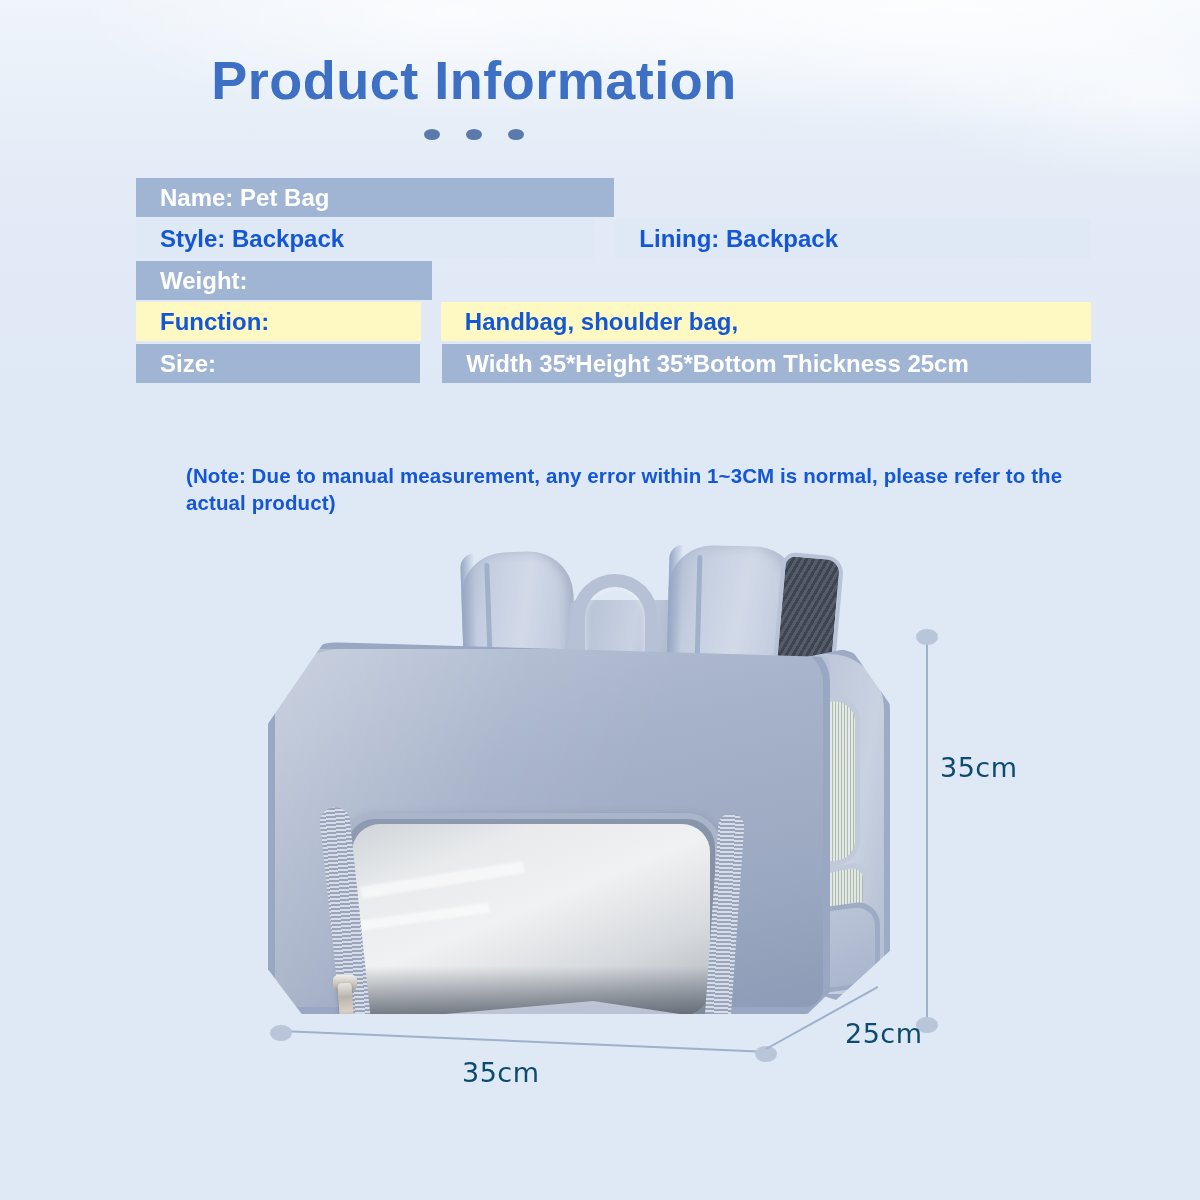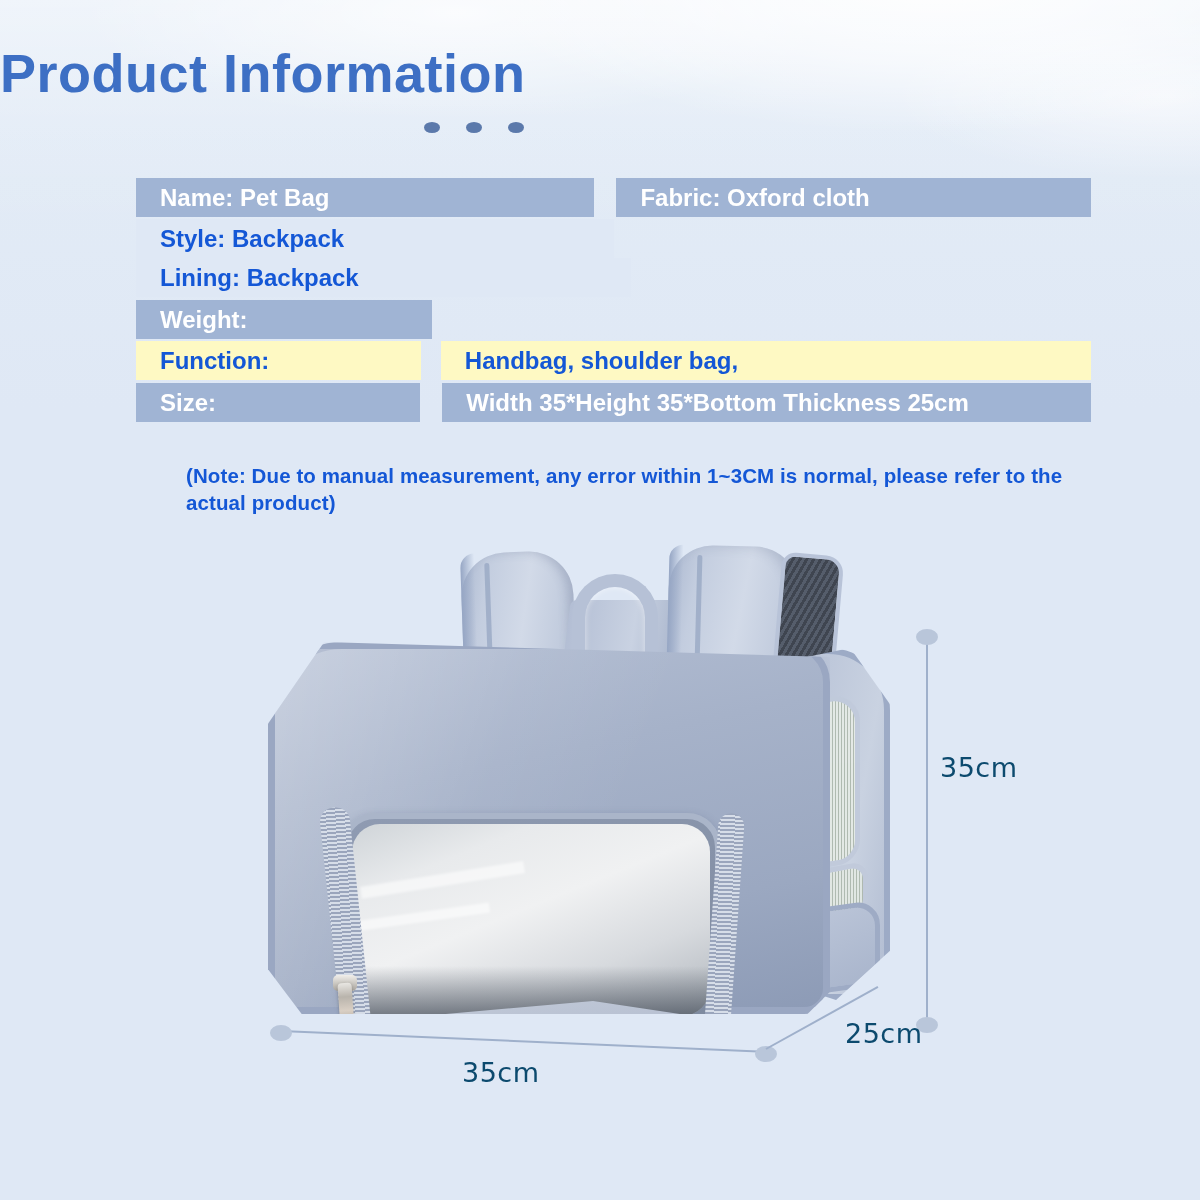--- a/index.html
+++ b/index.html
@@ -19,41 +19,41 @@
       radial-gradient(ellipse 520px 150px at 38% 1%, rgba(255,255,255,0.72) 0%, rgba(255,255,255,0) 72%),
       radial-gradient(ellipse 360px 110px at 97% 8%, rgba(255,255,255,0.60) 0%, rgba(255,255,255,0) 75%),
       linear-gradient(180deg, #e6eef8 0%, #e2ebf6 14%, #dfe8f5 34%, #dfe8f5 100%);
   }
   #bg-haze {
     position:absolute; left:0; top:0; width:100%; height:230px;
     background:linear-gradient(180deg, rgba(255,255,255,0.40) 0%, rgba(255,255,255,0.10) 55%, rgba(255,255,255,0) 100%);
   }
 
   
-  #title-block { position:absolute; left:0; top:44px; width:948px; text-align:left; }
+  #title-block { position:absolute; left:0; top:51px; width:948px; text-align:center; }
   #page-title {
     font-size:54px; font-weight:bold; color:#3d6fc4;
     letter-spacing:0.5px; line-height:1.08;
   }
   #title-dots { margin-top:20px; display:flex; justify-content:center; gap:26px; }
   #title-dots .dot { width:16px; height:11px; border-radius:50%; background:#4f6fa4; opacity:.92; }
 
   
   #spec-table { position:absolute; left:116px; top:178px; width:975px; }
   .srow { display:flex; width:100%; }
   .srow.dark .cell { background:#a0b4d4; color:#ffffff; }
   .srow.light { background:transparent; }
   .srow.light .cell { background:#dfe8f5; color:#1457d6; }
   .cell {
     height:39px; display:flex; align-items:center;
     padding-left:24px; font-size:24px; font-weight:bold;
     white-space:nowrap; overflow:hidden;margin-left:20px;
   }
   .srow.dark.r1 { margin-bottom:2px; }
-  .srow.light.r2 { margin-bottom:3px;flex-direction:column; }
+  .srow.light.r2 { margin-bottom:3px; }
   .srow.dark.r3 { margin-bottom:2px;border-radius:15px; }
   .srow.light.r4 { margin-bottom:3px; }
 
   
   .c-a { width:478px; }
   .c-b { width:495px; }
   .srow.dark .c-a { margin-right:2px; }
 
   
   .c-label { width:296px; }
@@ -256,21 +256,20 @@
     <span class="dot"></span>
     <span class="dot"></span>
     <span class="dot"></span>
   </div>
 </div>
 
 <div id="spec-table">
 
   <div class="srow dark r1">
     <div class="cell c-a">Name: Pet Bag</div>
-    <div class="cell c-b">Fabric: Oxford cloth</div>
   </div>
 
   <div class="srow light r2">
     <div class="cell c-a">Style: Backpack</div>
     <div class="cell c-b">Lining: Backpack</div>
   </div>
 
   <div class="srow dark r3">
     <div class="cell c-label">Weight:</div>
   </div>

